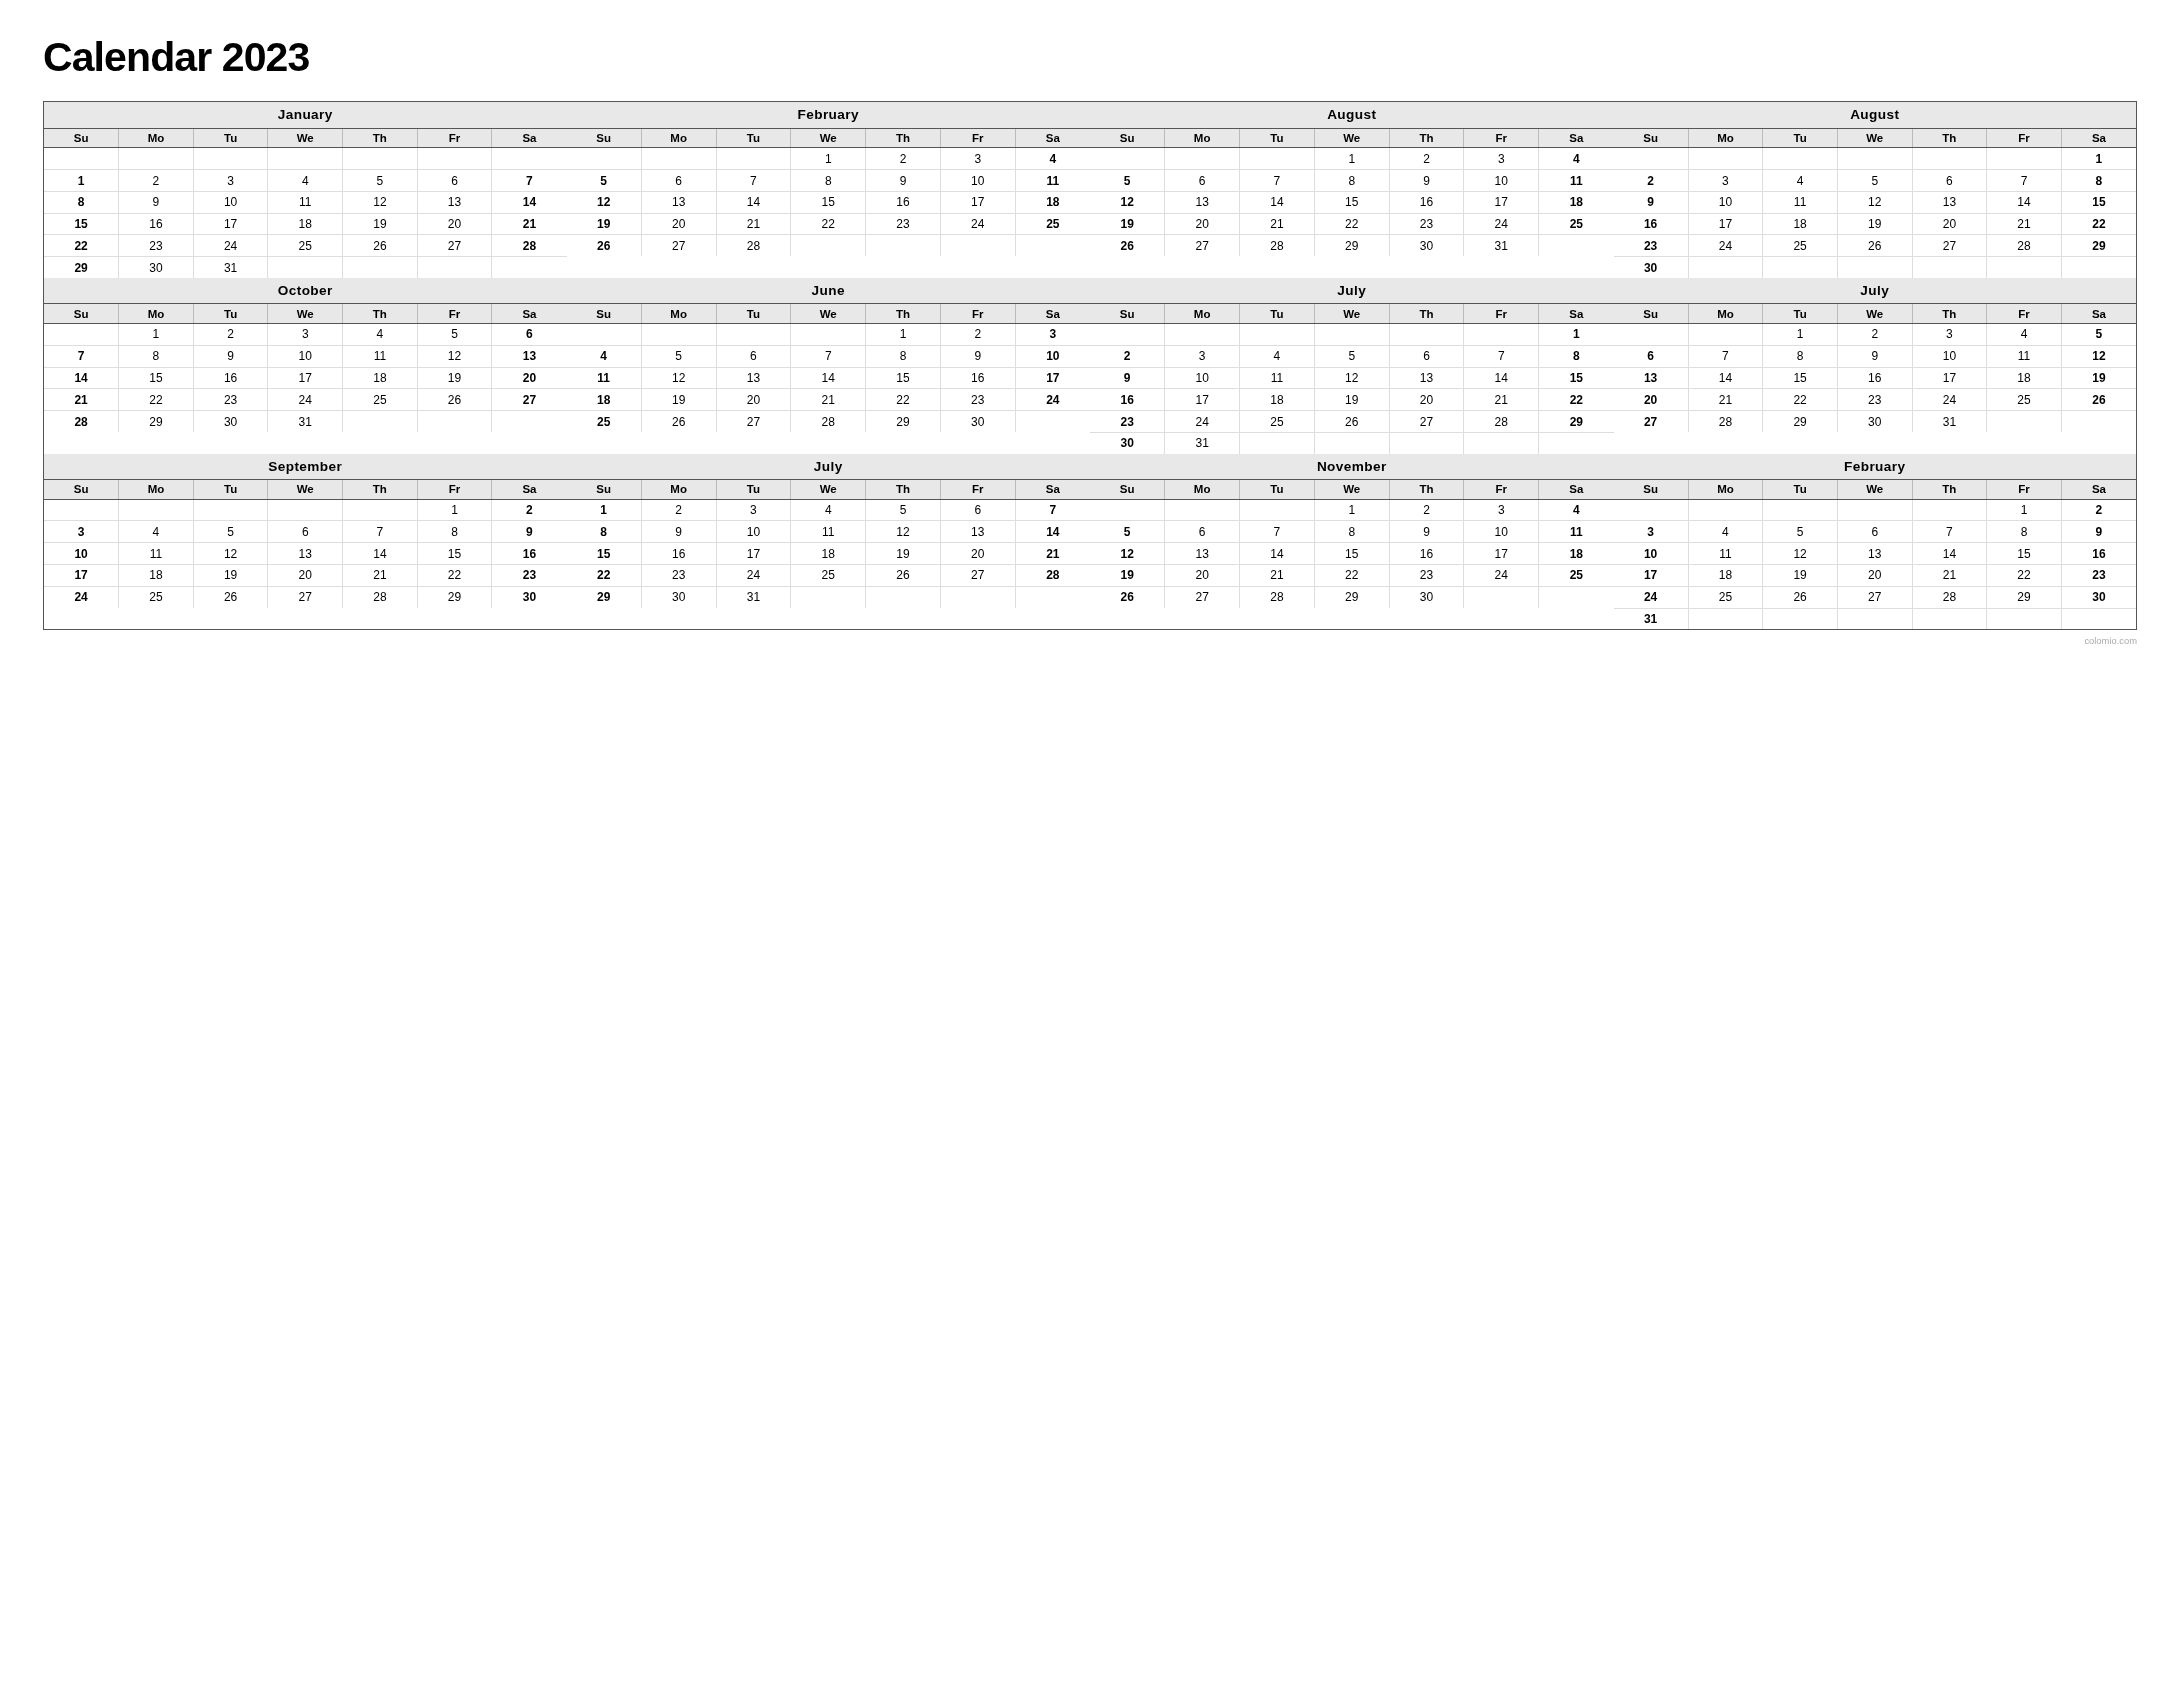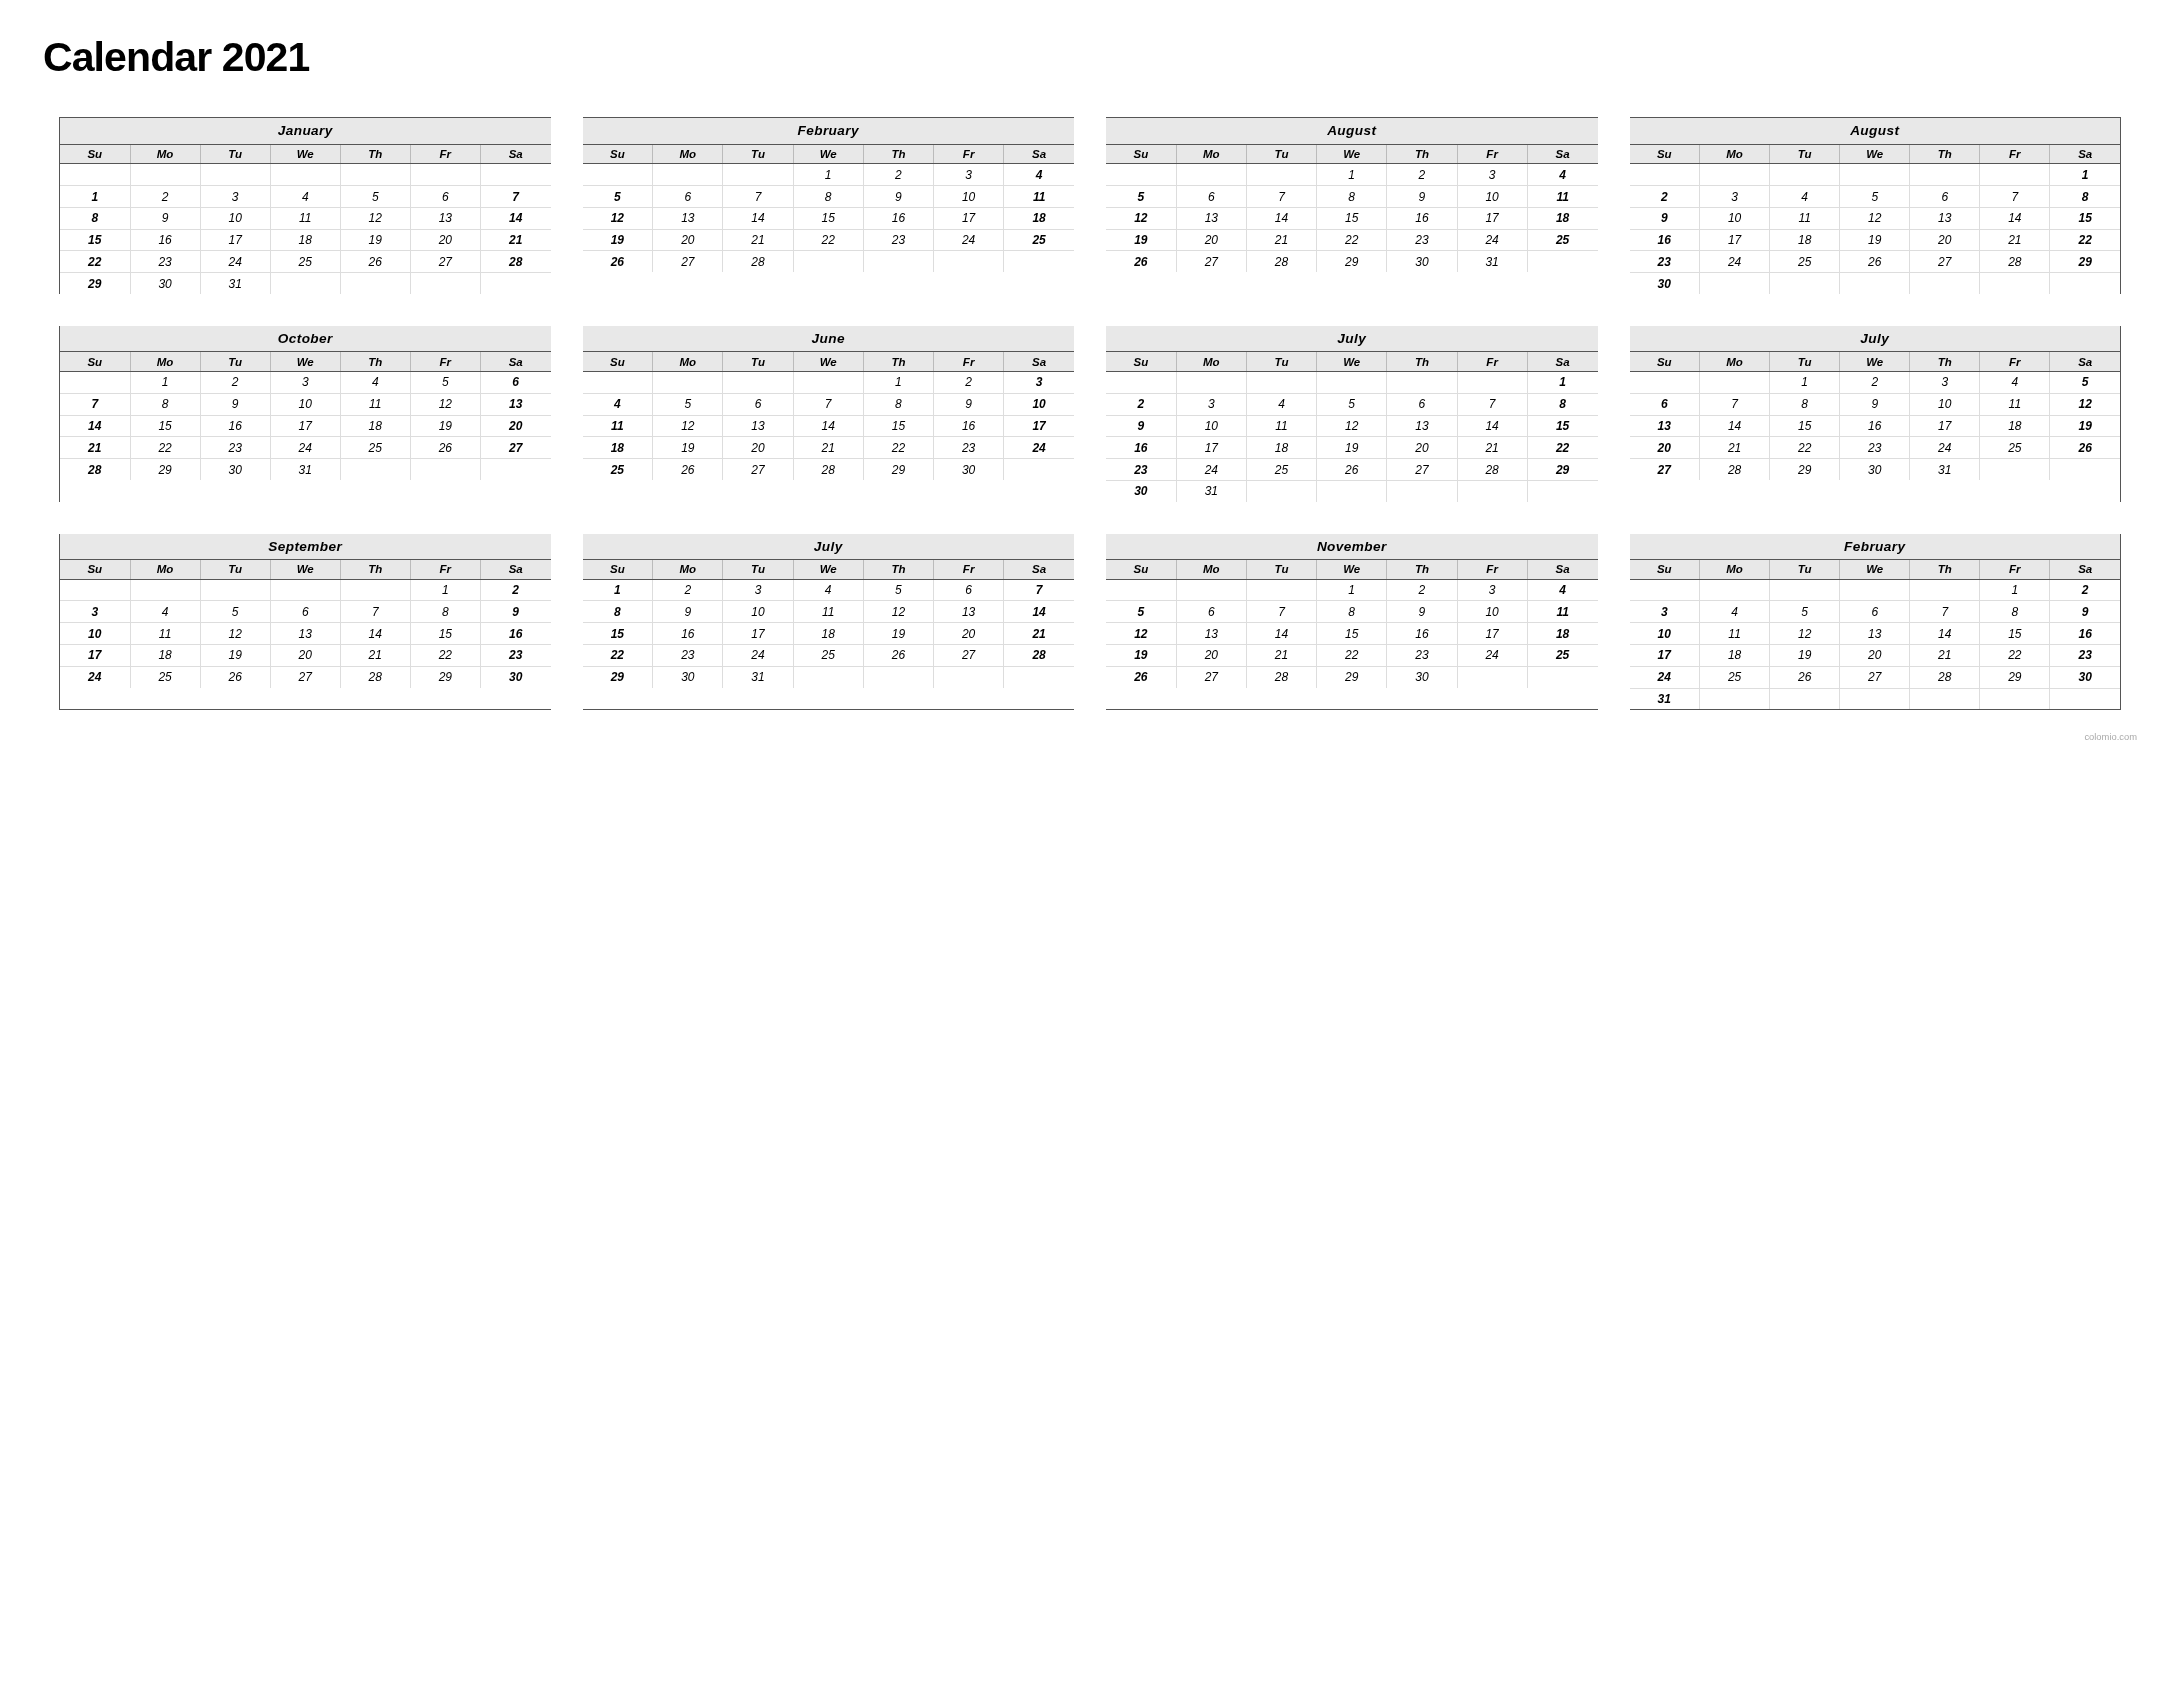--- a/index.html
+++ b/index.html
@@ -60,21 +60,21 @@
     
     .months-container {
       display: grid;
       grid-template-columns: repeat(4, 1fr);
       grid-template-rows: repeat(3, auto);
     }
     .month-wrap {
       border: 1.3px solid #555;
     }
     
-    .month-wrap { margin: 16px; font-style: italic; }
+    .month-wrap { margin: 0; }
     
     .months-container .month-wrap {
       border-right: none;
       border-bottom: none;
     }
     .months-container .month-wrap:nth-child(4n) {
       border-right: 1.3px solid #555;
     }
     .months-container .month-wrap:nth-child(n+9) {
       border-bottom: 1.3px solid #555;
@@ -103,21 +103,21 @@
       border-top: 1.3px solid #555;
     }
     
     .months-container .month-wrap:nth-child(4n+1) {
       border-left: 1.3px solid #555;
     }
   </style>
 </head>
 <body>
 
-<h1>Calendar 2021</h1>
+<h1>Calendar 2023</h1>
 
 <div class="months-container">
 <div class="month-wrap">
       <div class="month-title">January</div>
       <table class="month-table">
         <thead>
           <tr>
             <th class="sun-col">Su</th>
             <th>Mo</th>
             <th>Tu</th>

